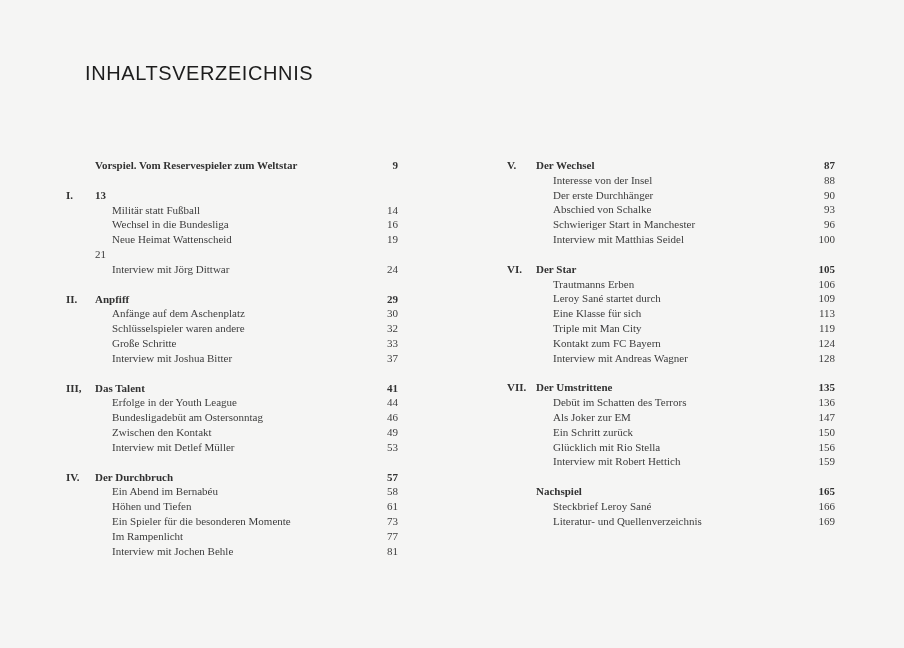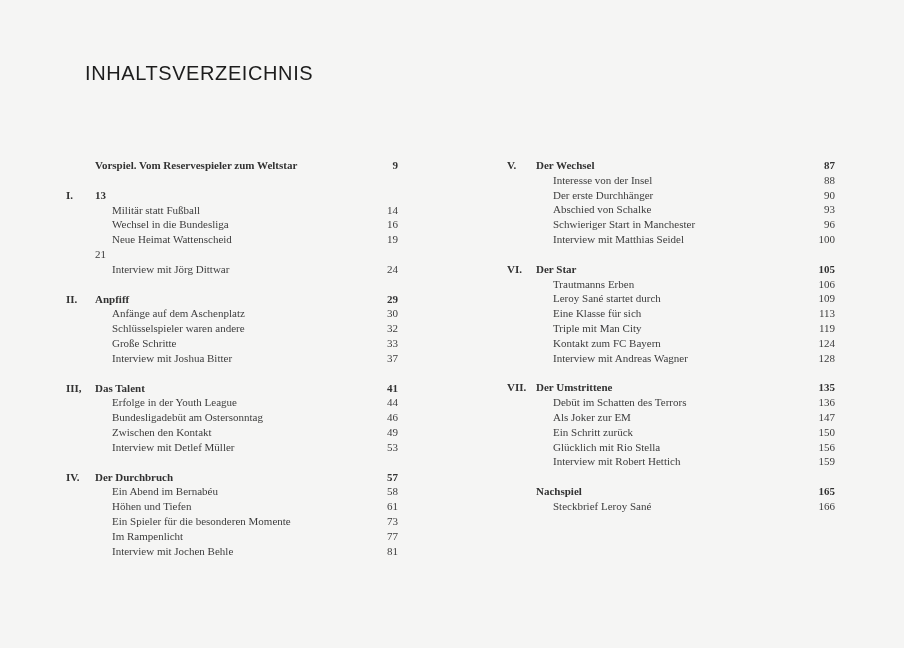--- a/index.html
+++ b/index.html
@@ -306,15 +306,20 @@
         <div class="row header">
           <span class="numeral"></span>
           <span class="label">Nachspiel</span>
           <span class="page-num">165</span>
         </div>
         <div class="row sub">
           <span class="numeral"></span>
           <span class="label">Steckbrief Leroy Sané</span>
           <span class="page-num">166</span>
         </div>
+        <div class="row sub">
+          <span class="numeral"></span>
+          <span class="label">Literatur- und Quellenverzeichnis</span>
+          <span class="page-num">169</span>
+        </div>
       </div>
     </div>
 </div>
 
 </body></html>

